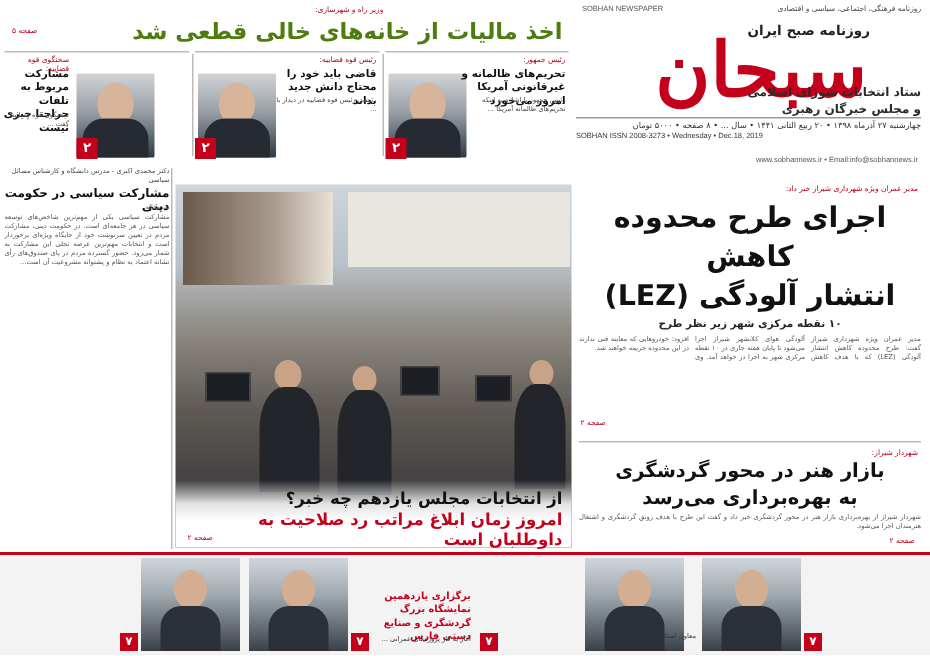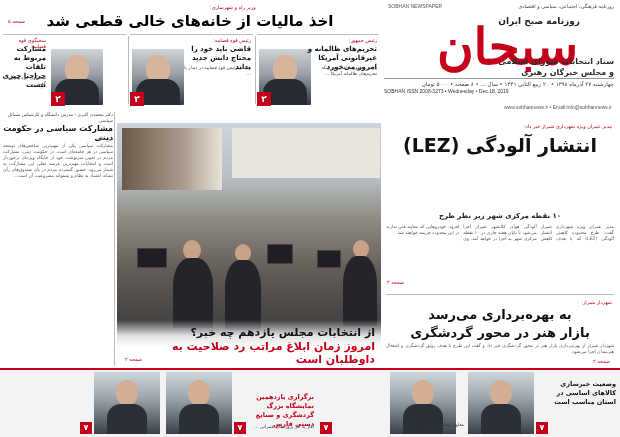--- a/index.html
+++ b/index.html
@@ -21,21 +21,21 @@
       text-align: center; letter-spacing: -2px;
     }
     .logo-tag { right: 40px; top: 16px; font-size: 9px; font-weight: bold; color: #222; text-align: right; }
     .mast-dateline { right: 6px; top: 78px; width: 230px; font-size: 5.5px; color: #333; text-align: right; border-top: 1px solid #999; padding-top: 2px; }
     .mast-enline { right: 6px; top: 88px; width: 230px; font-size: 5px; color: #333; direction: ltr; text-align: left; font-family: "Liberation Sans", sans-serif; }
 
     
     .top-kicker { left: 210px; top: 4px; font-size: 5px; color: #b3001b; }
     .top-headline {
       left: 5px; top: 10px; width: 370px; height: 22px;
-      font-size: 15px; font-weight: bold; color: #000000; text-align: center;
+      font-size: 15px; font-weight: bold; color: #4d7c0f; 
       line-height: 22px;
     }
     .page-ref { font-size: 5px; color: #c4001a; }
 
     
     .thumb { top: 34px; height: 72px; border-top: 1px solid #bbb; }
     .thumb .photo {
       position: absolute; left: 2px; top: 14px; width: 52px; height: 56px;
       background: linear-gradient(180deg, #cfd3d6 0%, #9aa0a6 45%, #2f3a45 100%);
       border-radius: 1px;
@@ -156,31 +156,32 @@
     <div class="suit"></div>
   </div>
   <div class="num" style="left:48px;">۲</div>
   <div class="kicker" style="right:80px; width:40px;">سخنگوی قوه قضاییه:</div>
   <div class="title" style="right:80px; width:44px;">مشارکت مربوط به تلفات جراحتا چیزی نیست</div>
   <div class="body" style="right:80px; width:44px; top:40px;">سخنگوی قوه قضاییه گفت ...</div>
 </div>
 
 <div class="abs lead-kicker">مدیر عمران ویژه شهرداری شیراز خبر داد:</div>
 <div class="abs lead-title">
+  <div>اجرای طرح محدوده کاهش</div>
   <div>انتشار آلودگی (LEZ)</div>
 </div>
 <div class="abs lead-sub">۱۰ نقطه مرکزی شهر زیر نظر طرح</div>
 <div class="abs lead-body">مدیر عمران ویژه شهرداری شیراز گفت: طرح محدوده کاهش انتشار آلودگی (LEZ) که با هدف کاهش آلودگی هوای کلانشهر شیراز اجرا می‌شود تا پایان هفته جاری در ۱۰ نقطه مرکزی شهر به اجرا در خواهد آمد. وی افزود: خودروهایی که معاینه فنی ندارند در این محدوده جریمه خواهند شد.</div>
 <div class="abs page-ref lead-ref">صفحه ۲</div>
 <div class="abs" style="right:6px; top:294px; width:228px; height:1px; background:#bbb;"></div>
 
 <div class="abs art-kicker">شهردار شیراز:</div>
 <div class="abs art-title">
+  <div>بازار هنر در محور گردشگری</div>
   <div>به بهره‌برداری می‌رسد</div>
-  <div>بازار هنر در محور گردشگری</div>
 </div>
 <div class="abs art-body">شهردار شیراز از بهره‌برداری بازار هنر در محور گردشگری خبر داد و گفت این طرح با هدف رونق گردشگری و اشتغال هنرمندان اجرا می‌شود.</div>
 <div class="abs page-ref" style="right:10px; top:358px;">صفحه ۲</div>
 
 <div class="abs rule-v" style="left:114px; top:112px; height:254px;"></div>
 <div class="abs leftcol left-note">دکتر محمدی اکبری - مدرس دانشگاه و کارشناس مسائل سیاسی</div>
 <div class="abs leftcol left-title">مشارکت سیاسی در حکومت دینی</div>
 <div class="abs leftcol left-author">سرمقاله</div>
 <div class="abs leftcol left-body">مشارکت سیاسی یکی از مهم‌ترین شاخص‌های توسعه سیاسی در هر جامعه‌ای است. در حکومت دینی، مشارکت مردم در تعیین سرنوشت خود از جایگاه ویژه‌ای برخوردار است و انتخابات مهم‌ترین عرصه تجلی این مشارکت به شمار می‌رود. حضور گسترده مردم در پای صندوق‌های رأی نشانه اعتماد به نظام و پشتوانه مشروعیت آن است...</div>
 
@@ -203,21 +204,20 @@
 <div class="abs photo-cap1">از انتخابات مجلس یازدهم چه خبر؟</div>
 <div class="abs photo-cap2">امروز زمان ابلاغ مراتب رد صلاحیت به داوطلبان است</div>
 <div class="abs page-ref photo-ref">صفحه ۲</div>
 
 <div class="abs bottom"></div>
 
 <div class="abs bcard" style="left:468px; width:150px;">
   <div class="bphoto" style="left:0;"></div>
   <div class="bface" style="left:22px;"></div>
   <div class="bsuit" style="left:13px;"></div>
-  <div class="btext" style="right:2px;">وضعیت خبرسازی کالاهای اساسی در استان مناسب است</div>
   <div class="bnum" style="left:68px;">۷</div>
 </div>
 
 <div class="abs bcard" style="left:320px; width:146px;">
   <div class="bphoto" style="left:70px;"></div>
   <div class="bface" style="left:92px;"></div>
   <div class="bsuit" style="left:83px;"></div>
   <div class="bsmall" style="right:2px; top:50px;">معاون استاندار فارس خبر داد ...</div>
   <div class="bnum" style="left:0;">۷</div>
 </div>

